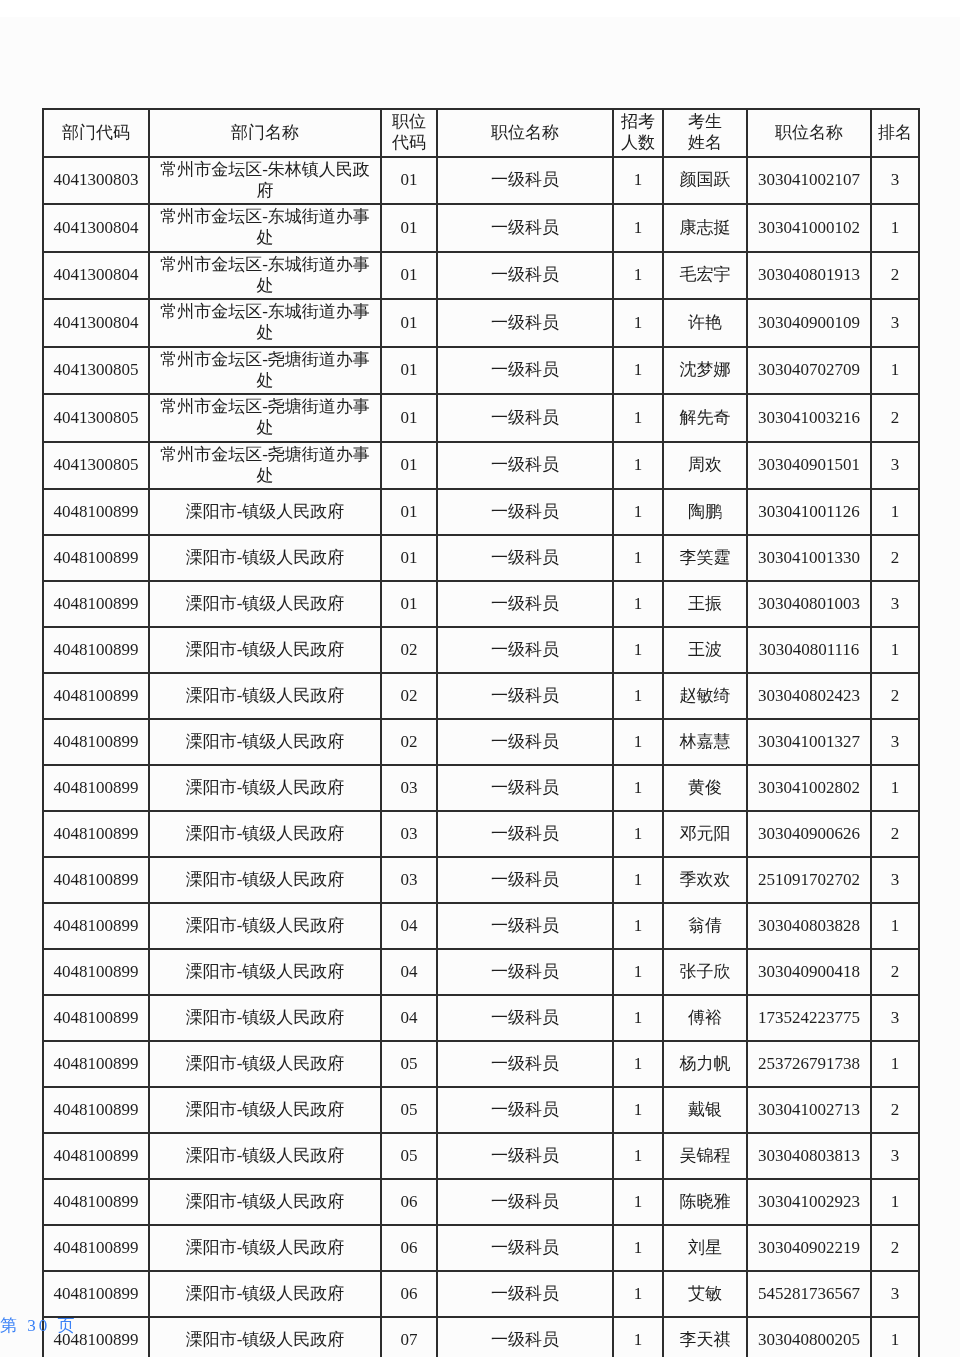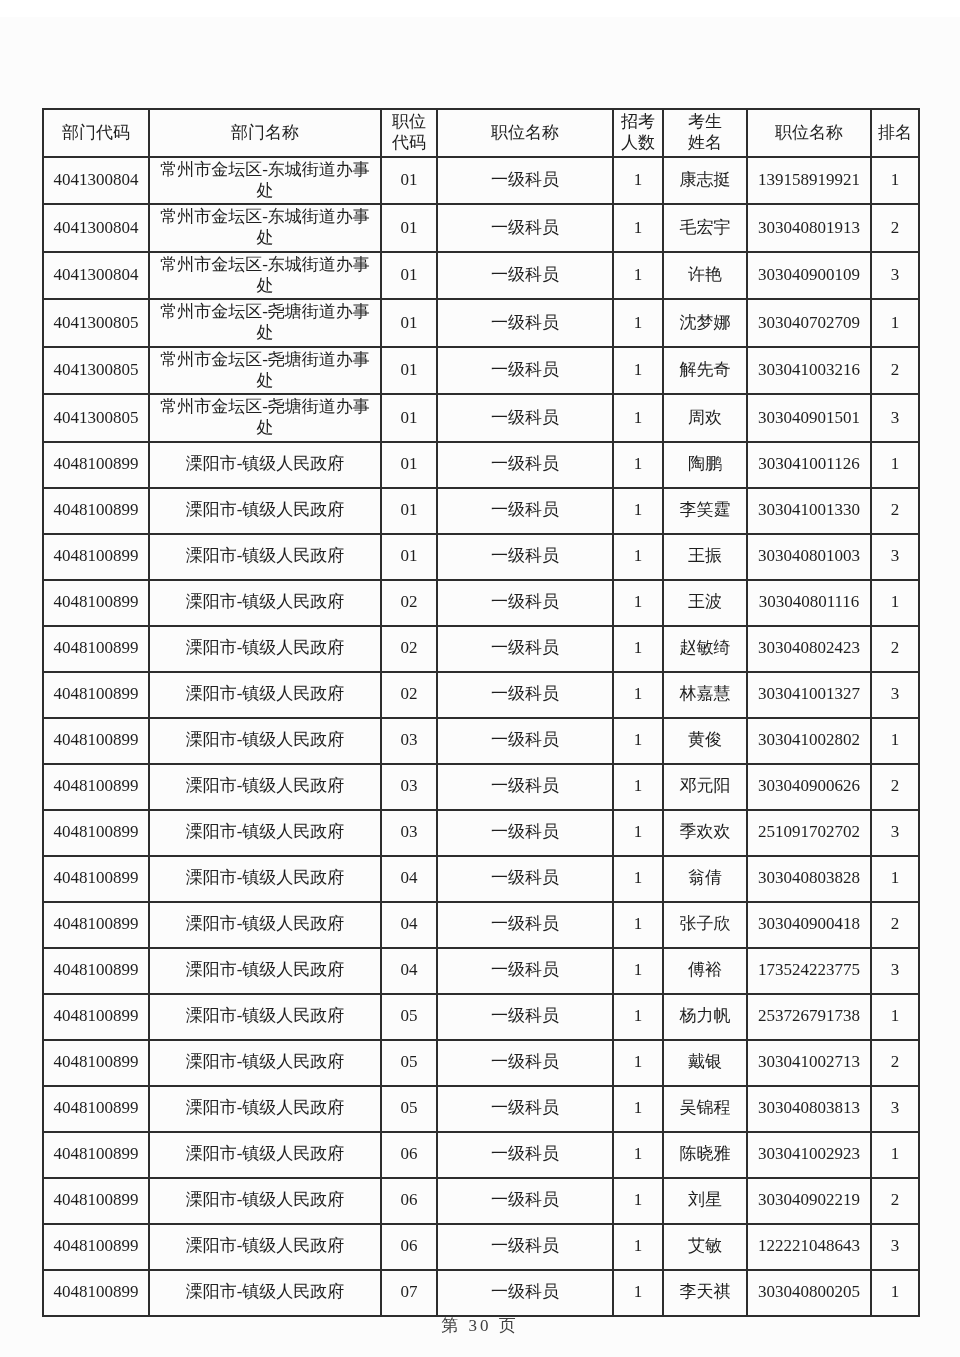--- a/index.html
+++ b/index.html
@@ -41,24 +41,23 @@
     white-space: pre-line;
   }
   table.results td {
     height: 40px;
   }
   .footer {
     position: absolute;
     top: 1297px;
     left: 0;
     width: 100%;
-    text-align: center;
     font-size: 17px;
     letter-spacing: 3px;
-    color: #404040;
+    color: #3b82f6;
   }
 </style>
 </head>
 <body>
 
 <div class="page">
 
   <table class="results">
     <colgroup>
       <col style="width:106px">
@@ -80,27 +79,37 @@
         <th>招考
 人数</th>
         <th>考生
 姓名</th>
         <th>职位名称</th>
         <th>排名</th>
       </tr>
     </thead>
     <tbody>
         <tr>
+          <td>4041300803</td>
+          <td>常州市金坛区-朱林镇人民政府</td>
+          <td>01</td>
+          <td>一级科员</td>
+          <td>1</td>
+          <td>颜国跃</td>
+          <td>303041002107</td>
+          <td>3</td>
+        </tr>
+        <tr>
           <td>4041300804</td>
           <td>常州市金坛区-东城街道办事处</td>
           <td>01</td>
           <td>一级科员</td>
           <td>1</td>
           <td>康志挺</td>
-          <td>139158919921</td>
+          <td>303041000102</td>
           <td>1</td>
         </tr>
         <tr>
           <td>4041300804</td>
           <td>常州市金坛区-东城街道办事处</td>
           <td>01</td>
           <td>一级科员</td>
           <td>1</td>
           <td>毛宏宇</td>
           <td>303040801913</td>
@@ -316,21 +325,21 @@
           <td>303040902219</td>
           <td>2</td>
         </tr>
         <tr>
           <td>4048100899</td>
           <td>溧阳市-镇级人民政府</td>
           <td>06</td>
           <td>一级科员</td>
           <td>1</td>
           <td>艾敏</td>
-          <td>122221048643</td>
+          <td>545281736567</td>
           <td>3</td>
         </tr>
         <tr>
           <td>4048100899</td>
           <td>溧阳市-镇级人民政府</td>
           <td>07</td>
           <td>一级科员</td>
           <td>1</td>
           <td>李天祺</td>
           <td>303040800205</td>

